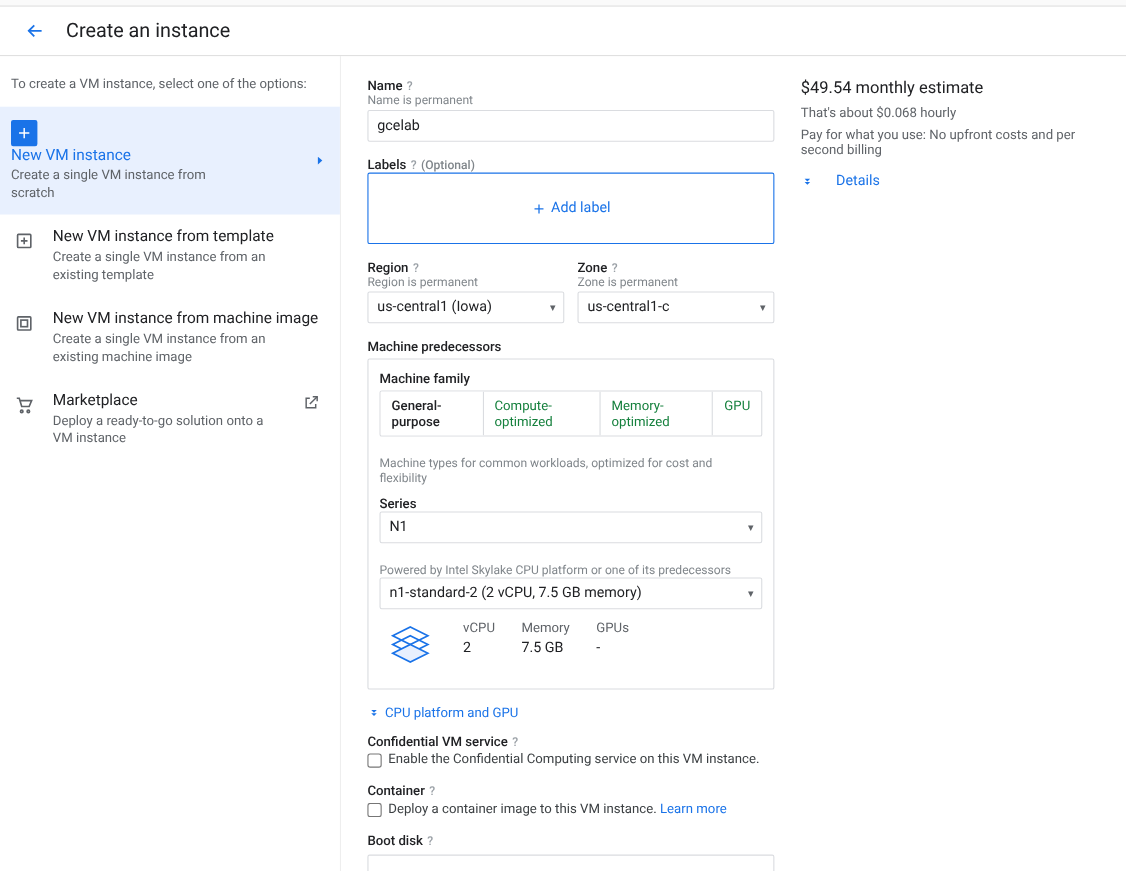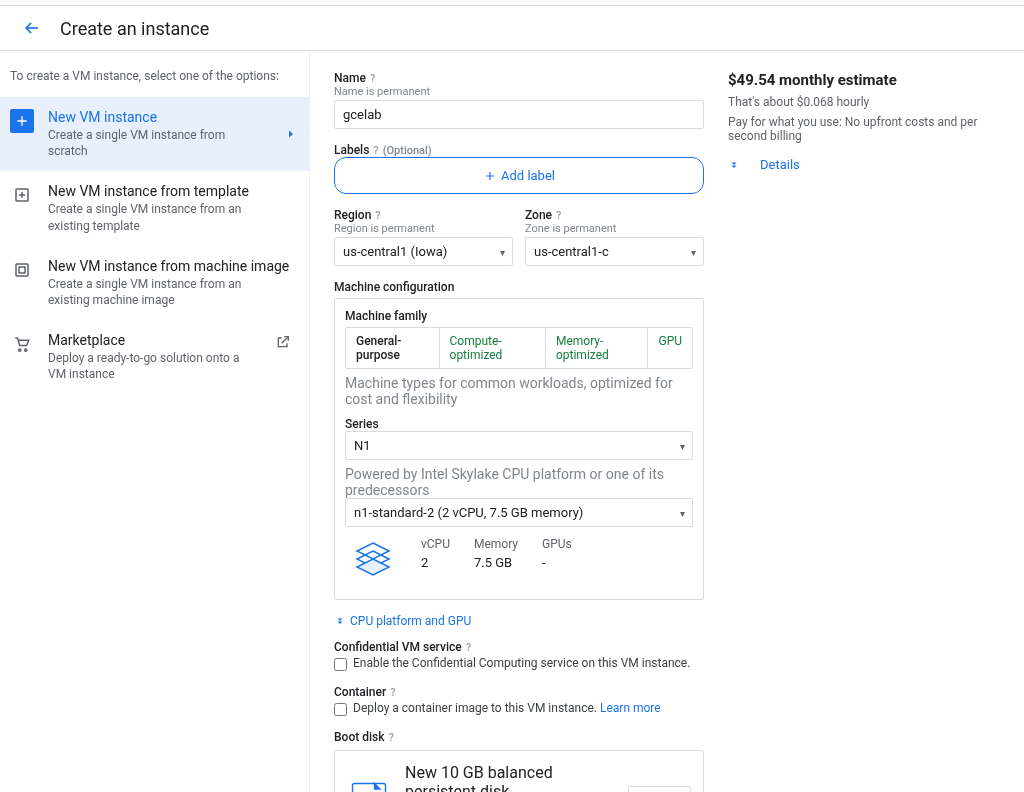--- a/index.html
+++ b/index.html
@@ -5,65 +5,65 @@
 * { box-sizing: border-box; margin: 0; padding: 0; font-family: "Google Sans", Roboto, Arial, sans-serif; }
 body { background: #fff; color: #202124; font-size: 13px; width: 1024px; height: 792px; overflow: hidden; }
 .topbar { height: 6px; background: #fafafa; border-bottom: 1px solid #e0e0e0; }
 .header { display: flex; align-items: center; padding: 10px 20px; border-bottom: 1px solid #e0e0e0; }
 .back-arrow { width: 24px; height: 24px; display: flex; align-items: center; justify-content: center; color: #1a73e8; margin-right: 16px; cursor: pointer; }
 .page-title { font-size: 18px; font-weight: 400; color: #202124; }
 .layout { display: flex; height: calc(792px - 48px); }
 .sidebar { width: 310px; padding: 18px 0 0 0; border-right: 1px solid #eee; }
 .sidebar-intro { font-size: 12px; color: #5f6368; padding: 0 10px 14px 10px; }
 .side-item { display: flex; align-items: flex-start; padding: 12px 10px; cursor: pointer; position: relative; }
-.side-item.selected { background: #e8f0fe; }
+.side-item.selected { background: #e8f0fe; flex-direction: column; }
 .side-icon { width: 24px; height: 24px; margin-right: 14px; display: flex; align-items: center; justify-content: center; color: #5f6368; }
 .side-item.selected .side-icon { color: #1a73e8; background:#1a73e8; border-radius:2px; }
 .side-item.selected .side-title { color: #1a73e8; }
 .side-title { font-size: 14px; color: #202124; margin-bottom: 2px; }
 .side-desc { font-size: 12px; color: #5f6368; line-height: 1.35; max-width: 200px; }
 .chev-right { position: absolute; right: 12px; top: 50%; transform: translateY(-50%); color: #1a73e8; }
 .launch-icon { position: absolute; right: 18px; top: 14px; color: #5f6368; }
 .main { flex: 1; display: flex; padding: 20px 10px 0 24px; overflow-y: auto; }
 .form-col { width: 370px; }
 .price-col { width: 280px; margin-left: 24px; }
 .field-label { font-size: 12px; font-weight: 500; color: #202124; display: flex; align-items: center; gap: 4px; }
 .field-hint { font-size: 11px; color: #80868b; margin-bottom: 2px; }
 .help-ic { color: #9aa0a6; font-size: 11px; }
 .optional { font-size: 11px; color: #80868b; }
 .text-input, .select { width: 100%; border: 1px solid #dadce0; border-radius: 2px; padding: 6px 8px; font-size: 13px; color: #202124; background: #fff; }
 .row { display: flex; gap: 12px; }
 .half { flex: 1; }
-.add-label-btn { width: 100%; border: 1px solid #1a73e8; background: #fff; color: #1a73e8; border-radius: 12px; padding: 10px; font-size: 13px; display: flex; align-items: center; justify-content: center; gap: 4px; cursor: pointer; }
+.add-label-btn { width: 100%; border: 1px solid #1a73e8; background: #fff; color: #1a73e8; border-radius: 2px; padding: 24px; font-size: 13px; display: flex; align-items: center; justify-content: center; gap: 4px; cursor: pointer; }
 .block { margin-bottom: 14px; }
 .section-title { font-size: 12px; font-weight: 500; color: #202124; margin-bottom: 4px; }
 .panel { border: 1px solid #dadce0; border-radius: 2px; padding: 10px; }
 .tabbar { display: flex; border: 1px solid #dadce0; border-radius: 2px; overflow: hidden; }
 .tab { padding: 6px 10px; font-size: 12px; color: #15803d; cursor: pointer; border-right: 1px solid #dadce0; }
 .tab:last-child { border-right: none; }
 .tab.active { color: #202124; background:#fff; font-weight:500;}
-.subtext { font-size: 14px; color: #80868b; margin-top: 6px; }
+.subtext { font-size: 11px; color: #80868b; margin-top: 18px; }
 .select-wrap { position: relative; }
 .select-wrap::after { content: "▾"; position: absolute; right: 8px; top: 50%; transform: translateY(-50%); color: #5f6368; font-size: 10px; pointer-events:none;}
 .spec-row { display: flex; align-items: flex-start; padding: 10px 4px 4px 4px; gap: 24px; }
 .spec-icon { width: 48px; height: 48px; }
 .spec-col .lbl { font-size: 12px; color: #5f6368; }
 .spec-col .val { font-size: 13px; color: #202124; margin-top: 4px; }
 .expand-link { color: #1a73e8; font-size: 12px; display: flex; align-items: center; gap: 4px; cursor: pointer; margin: 12px 0; }
 .chk-row { display: flex; align-items: flex-start; gap: 6px; font-size: 12px; color: #3c4043; margin-top: 2px; }
 .chk-row input { margin-top: 2px; }
 .link { color: #1a73e8; cursor: pointer; }
 .boot-panel { border: 1px solid #dadce0; border-radius: 2px; padding: 12px; display: flex; align-items: center; gap: 14px; }
 .disk-icon { width: 44px; height: 44px; }
 .boot-info { flex: 1; }
 .boot-title { font-size: 16px; color: #202124; }
 .boot-sub { font-size: 11px; color: #80868b; margin-top: 6px; }
 .boot-os { font-size: 13px; color: #202124; margin-top: 2px; display:flex; align-items:center; gap:4px;}
 .change-btn { border: 1px solid #dadce0; background: #fff; color: #3c4043; font-size: 12px; padding: 6px 10px; border-radius: 2px; cursor: pointer; }
-.price-title { font-size: 15px; font-weight: 700; color: #202124; }
+.price-title { font-size: 15px; font-weight: 400; color: #202124; }
 .price-line { font-size: 12px; color: #5f6368; margin-top: 6px; }
 .details-link { color: #1a73e8; font-size: 13px; display: flex; align-items: center; gap: 20px; cursor: pointer; margin-top: 14px; }
 svg { display: block; }
 </style>
 </head>
 <body>
 
 <div class="topbar"></div>
 <div class="header">
   <div class="back-arrow">
@@ -187,21 +187,21 @@
               <span class="help-ic">?</span>
             </div>
           <div class="field-hint">Zone is permanent</div>
           <div class="select-wrap">
               <div class="select">us-central1-c</div>
             </div>
         </div>
       </div>
 
       <div class="block">
-        <div class="section-title">Machine configuration</div>
+        <div class="section-title">Machine predecessors</div>
         <div class="panel">
           <div class="field-label" style="margin-bottom:4px;">Machine family</div>
           <div class="tabbar">
             <div class="tab active">General-purpose</div>
             <div class="tab">Compute-optimized</div>
             <div class="tab">Memory-optimized</div>
             <div class="tab">GPU</div>
           </div>
           <div class="subtext">Machine types for common workloads, optimized for cost and flexibility</div>
 

